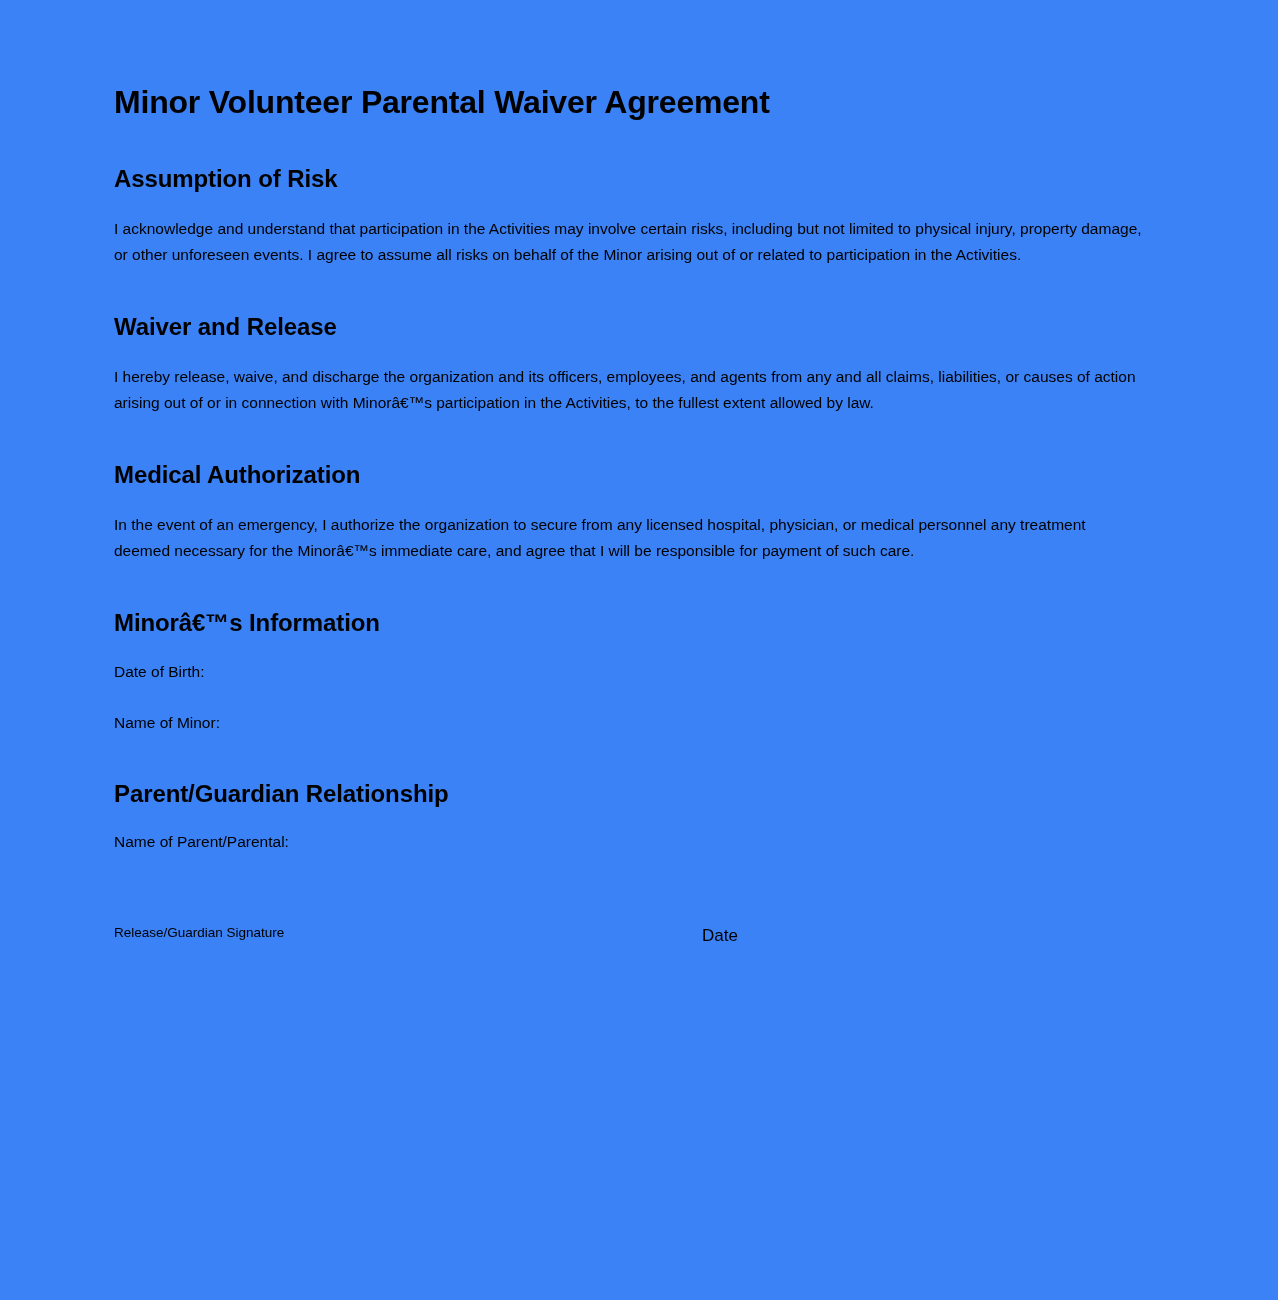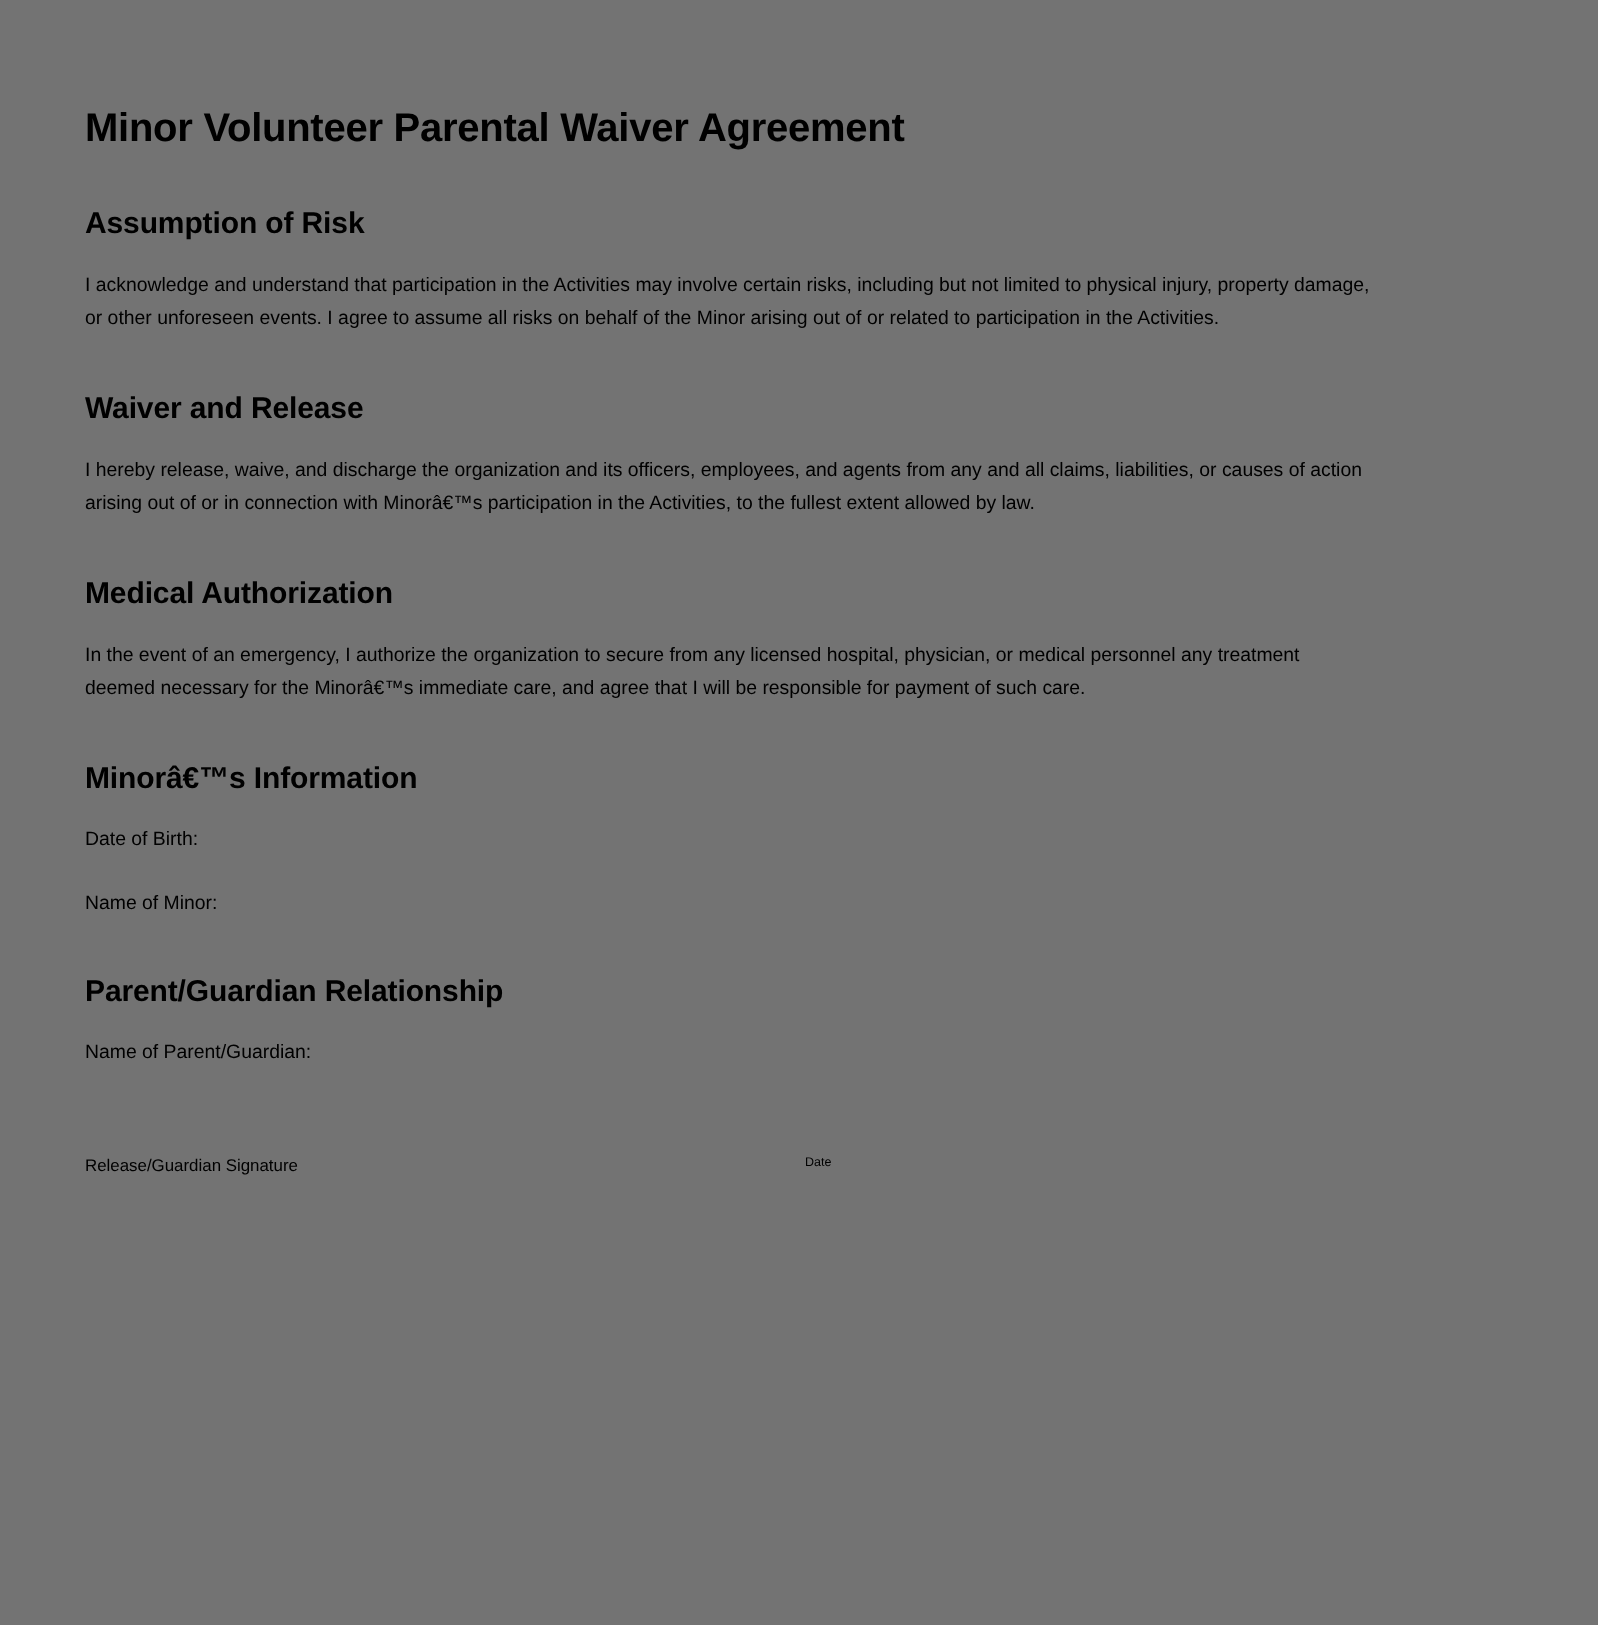--- a/index.html
+++ b/index.html
@@ -12,22 +12,22 @@
     width: 1278px;
     height: 1300px;
     font-family: "Liberation Sans", sans-serif;
     color: #000000;
     -webkit-font-smoothing: antialiased;
   }
   .page {
     box-sizing: border-box;
     width: 1278px;
     min-height: 1300px;
-    background: #737373;
-    padding: 84px 134px 40px 68px;
+    background: #3b82f6;
+    padding: 84px 134px 40px 114px;
   }
   .doc-title {
     font-size: 32px;
     font-weight: bold;
     line-height: 1.15;
     margin: 0 0 26px 0;
     letter-spacing: -0.2px;
   }
   .section-heading {
     font-size: 24px;
@@ -61,22 +61,22 @@
     position: absolute;
     top: 0;
     left: 0;
     font-size: 13.5px;
     line-height: 1.5;
     white-space: nowrap;
   }
   .sig-date-label {
     position: absolute;
     top: 0;
-    left: 576px;
-    font-size: 10px;
+    left: 588px;
+    font-size: 17px;
     line-height: 1.5;
     white-space: nowrap;
   }
 </style>
 </head>
 <body>
 
 <div class="page">
 
   <h1 class="doc-title">Minor Volunteer Parental Waiver Agreement</h1>
@@ -89,20 +89,20 @@
   <p class="body-text">I hereby release, waive, and discharge the organization and its officers, employees, and agents from any and all claims, liabilities, or causes of action arising out of or in connection with Minorâ€™s participation in the Activities, to the fullest extent allowed by law.</p>
 
   <h2 class="section-heading">Medical Authorization</h2>
   <p class="body-text">In the event of an emergency, I authorize the organization to secure from any licensed hospital, physician, or medical personnel any treatment deemed necessary for the Minorâ€™s immediate care, and agree that I will be responsible for payment of such care.</p>
 
   <h2 class="section-heading">Minorâ€™s Information</h2>
   <p class="field-line">Date of Birth:</p>
   <p class="field-line">Name of Minor:</p>
 
   <h2 class="section-heading">Parent/Guardian Relationship</h2>
-  <p class="field-line">Name of Parent/Guardian:</p>
+  <p class="field-line">Name of Parent/Parental:</p>
 
   <div class="signature-block">
     <span class="sig-label">Release/Guardian Signature</span>
     <span class="sig-date-label">Date</span>
   </div>
 
 </div>
 
 </body></html>

